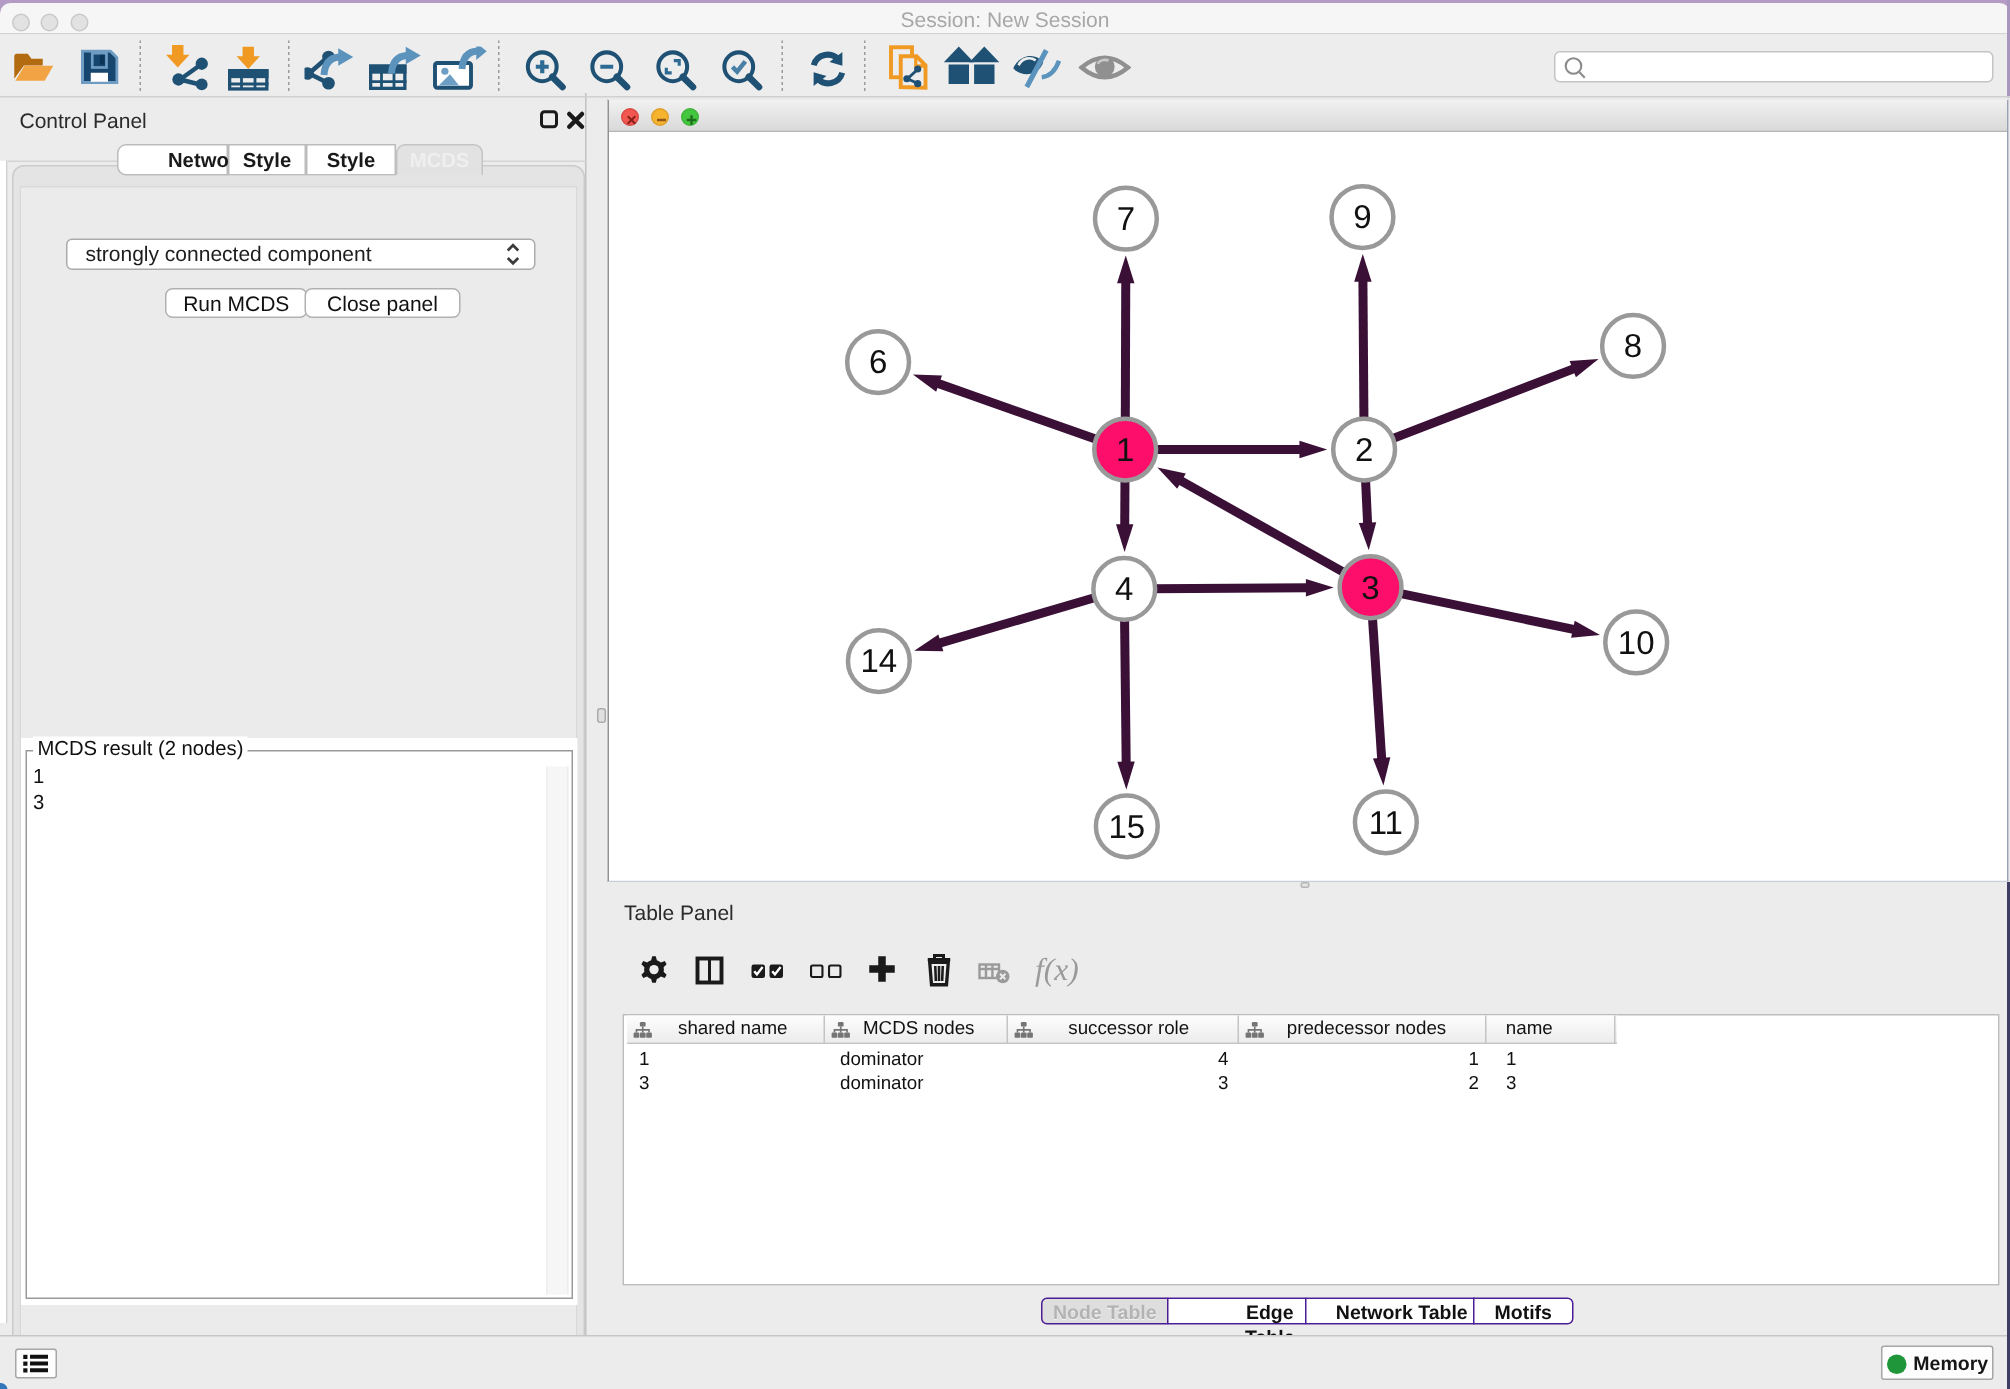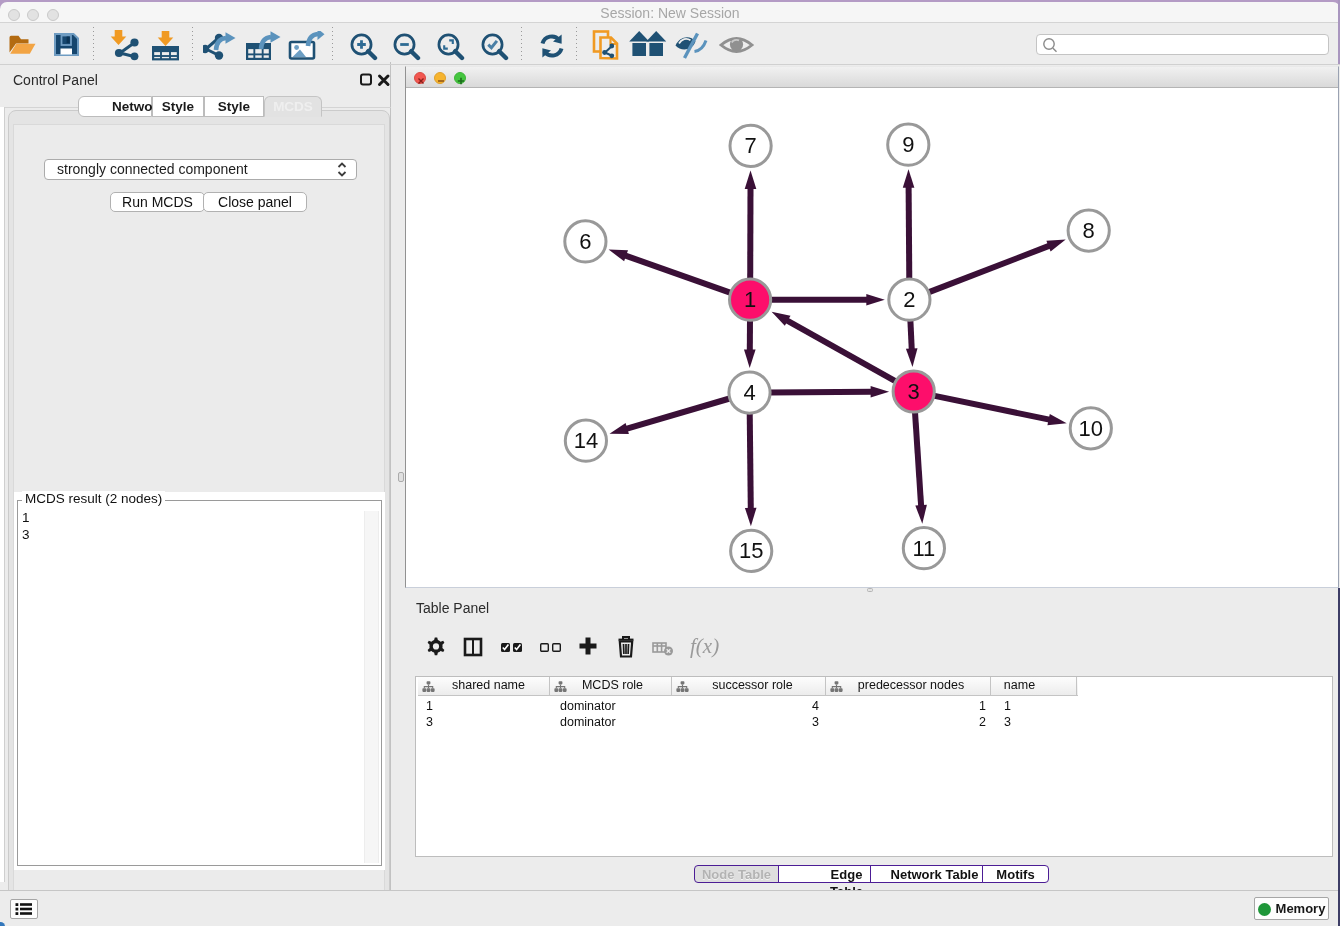--- a/index.html
+++ b/index.html
@@ -345,21 +345,21 @@
             <path d="M6.5 3.4 L6.5 5.6 M2.3 7.3 L2.3 5.6 L10.7 5.6 L10.7 7.3 M6.5 5.6 L6.5 7.3" stroke="#757575" stroke-width="1.1" fill="none"></path>
           </svg><span style="padding-left:10px">shared name</span></div>
       <div class="hcell" style="left:132px; width:122px;"><svg width="13" height="12" style="position:absolute;left:4px;top:4px" viewBox="0 0 13 12">
             <g fill="#757575">
               <rect x="4.6" y="0.3" width="3.8" height="3.1" rx="0.8"></rect>
               <rect x="0.4" y="7.3" width="3.8" height="3.6" rx="0.8"></rect>
               <rect x="4.6" y="7.3" width="3.8" height="3.6" rx="0.8"></rect>
               <rect x="8.8" y="7.3" width="3.8" height="3.6" rx="0.8"></rect>
             </g>
             <path d="M6.5 3.4 L6.5 5.6 M2.3 7.3 L2.3 5.6 L10.7 5.6 L10.7 7.3 M6.5 5.6 L6.5 7.3" stroke="#757575" stroke-width="1.1" fill="none"></path>
-          </svg><span style="padding-left:4px">MCDS role</span></div>
+          </svg><span style="padding-left:4px">MCDS nodes</span></div>
       <div class="hcell" style="left:254px; width:154px;"><svg width="13" height="12" style="position:absolute;left:4px;top:4px" viewBox="0 0 13 12">
             <g fill="#757575">
               <rect x="4.6" y="0.3" width="3.8" height="3.1" rx="0.8"></rect>
               <rect x="0.4" y="7.3" width="3.8" height="3.6" rx="0.8"></rect>
               <rect x="4.6" y="7.3" width="3.8" height="3.6" rx="0.8"></rect>
               <rect x="8.8" y="7.3" width="3.8" height="3.6" rx="0.8"></rect>
             </g>
             <path d="M6.5 3.4 L6.5 5.6 M2.3 7.3 L2.3 5.6 L10.7 5.6 L10.7 7.3 M6.5 5.6 L6.5 7.3" stroke="#757575" stroke-width="1.1" fill="none"></path>
           </svg><span style="padding-left:8px">successor role</span></div>
       <div class="hcell" style="left:408px; width:165px;"><svg width="13" height="12" style="position:absolute;left:4px;top:4px" viewBox="0 0 13 12">

